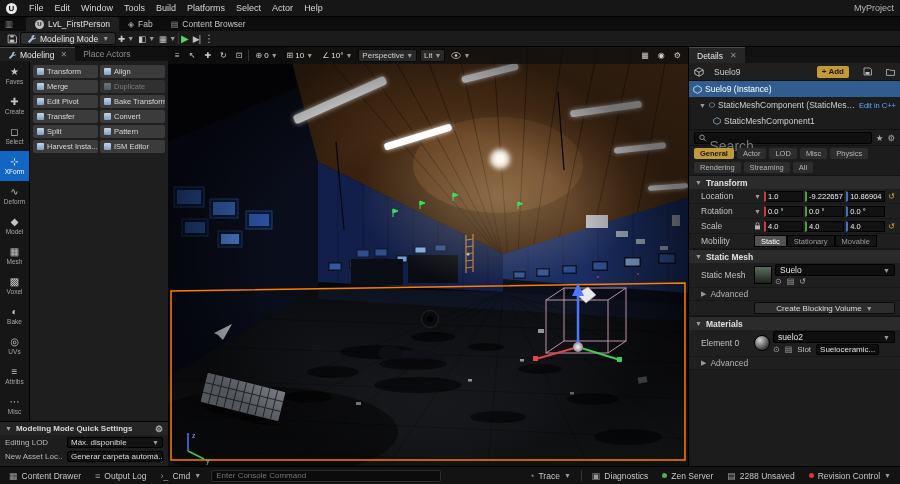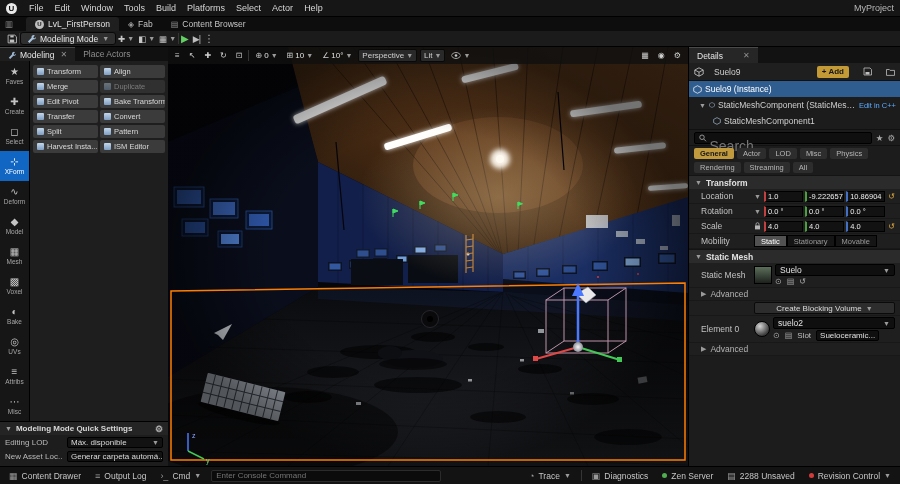--- a/index.html
+++ b/index.html
@@ -67,21 +67,21 @@
   .vtb{position:absolute;left:0;top:0;width:100%;height:17px;background:rgba(16,16,16,.82);display:flex;align-items:center;
     gap:3px;padding:0 4px;font-size:8px;z-index:5;}
   .vbtn{display:flex;align-items:center;gap:2px;color:#cfcfcf;padding:0 3px;height:13px;border-radius:2px;}
   .vbtn.box{background:rgba(48,48,48,.8);border:1px solid #090909;}
   .vnum{color:#e0e0e0;}
 
   
   .details{position:absolute;left:688px;top:47px;width:212px;height:419px;background:#1c1c1c;border-left:1px solid #000;
     display:flex;flex-direction:column;font-size:8.5px;}
   .dtabs{height:16px;background:#121212;display:flex;align-items:stretch;flex-shrink:0;}
-  .dtab{background:#262626;padding:0 8px;display:flex;align-items:center;gap:18px;border-top:1px solid #4a4a4a;color:#e4e4e4;}
+  .dtab{background:#262626;padding:0 8px;display:flex;align-items:center;gap:5px;border-top:1px solid #4a4a4a;color:#e4e4e4;}
   .dhead{height:18px;display:flex;align-items:center;gap:10px;padding:0 5px;background:#1f1f1f;border-bottom:1px solid #111;flex-shrink:0;}
   .add-btn{background:#c49a37;color:#161616;font-weight:bold;border-radius:2px;height:12px;display:flex;align-items:center;padding:0 5px;margin-left:auto;font-size:8px;}
   .hic{color:#b5b5b5;margin-left:4px;display:flex;align-items:center;}
   .trow{height:13px;display:flex;align-items:center;gap:3px;padding:8px 4px;color:#cfcfcf;flex-shrink:0;white-space:nowrap;overflow:hidden;}
   .trow.selected{background:#2f5d8f;color:#fff;}
   .texp{width:7px;color:#9c9c9c;font-size:7px;flex-shrink:0;}
   .tlabel{overflow:hidden;text-overflow:ellipsis;white-space:nowrap;}
   .edit-cpp{margin-left:auto;color:#5aa9ff;font-size:7.5px;flex-shrink:0;}
   .srow{height:17px;display:flex;align-items:center;gap:4px;padding:0 5px;border-top:1px solid #111;border-bottom:1px solid #111;flex-shrink:0;}
   .search-box{flex:1;display:flex;align-items:center;gap:3px;background:#0f0f0f;border:1px solid #000;border-radius:2px;height:12px;padding:0 4px;}
@@ -823,20 +823,24 @@
       <span>Advanced</span>
     </div>
     <div class="prow">
       <span class="plabel"></span>
       <div class="dd-btn">
         <span>Create Blocking Volume</span>
         <span class="caret">▼</span>
       </div>
     </div>
 
+    <div class="dsec">
+      <span class="caret">▼</span>
+      <span>Materials</span>
+    </div>
     <div class="prow" style="min-height:26px;">
       <span class="plabel">Element 0</span>
       <span class="mthumb"></span>
       <div style="flex:1;min-width:0;display:flex;flex-direction:column;gap:1px;">
         <div class="combo">
           <span>suelo2</span>
           <span class="caret">▼</span>
         </div>
         <div class="subic">
           <span>⊙</span>

